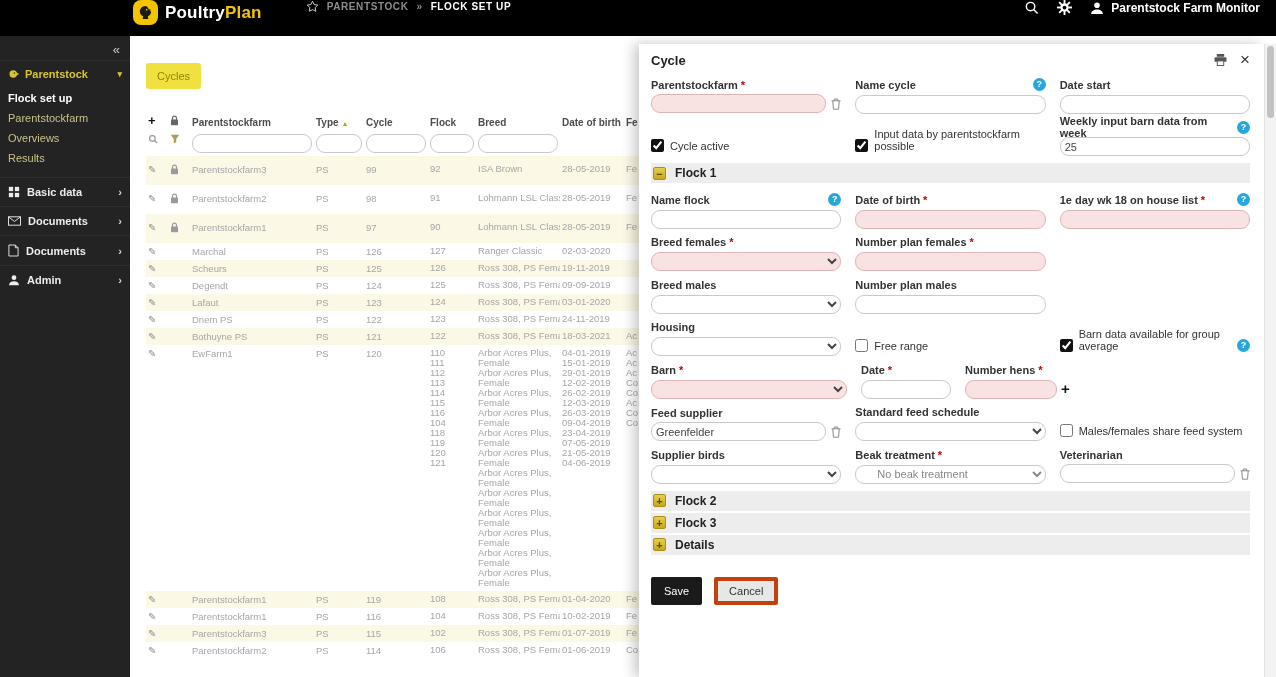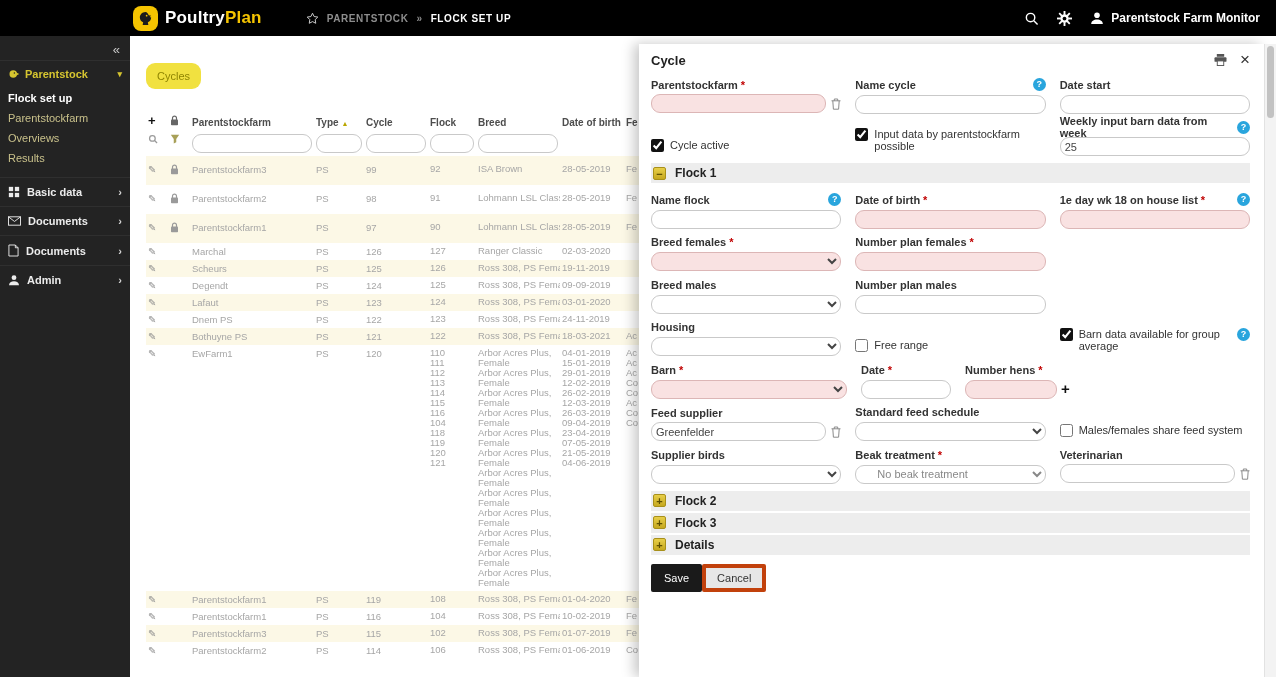--- a/index.html
+++ b/index.html
@@ -1,20 +1,20 @@
 <!DOCTYPE html>
 <html><head>
 <meta charset="utf-8">
 <style>
   *{margin:0;padding:0;box-sizing:border-box}
   html,body{width:1276px;height:677px;overflow:hidden;background:#fff;font-family:"Liberation Sans",sans-serif}
   [data-interactable="true"]{cursor:pointer}
 
   
-  .topbar{position:absolute;left:0;top:0;width:1276px;height:36px;background:#000;display:flex;align-items:center;color:#fff;z-index:30}
+  .topbar{position:absolute;left:0;top:0;width:1276px;height:36px;background:#000;display:flex;align-items:flex-start;color:#fff;z-index:30}
   .logo{display:flex;align-items:center;gap:7px;margin-left:133px}
   .logo-mark{width:25px;height:25px;background:#f5c400;border-radius:8px;display:flex;align-items:center;justify-content:center}
   .logo-text{font-size:17px;font-weight:bold;letter-spacing:.2px;color:#fff}
   .logo-text .plan{color:#f5c400}
   .breadcrumb{display:flex;align-items:center;gap:8px;margin-left:44px;font-size:10px;font-weight:bold;letter-spacing:.6px;color:#8d8d8d}
   .breadcrumb .current{color:#fff}
   .tb-right{margin-left:auto;display:flex;align-items:center;gap:18px;margin-right:16px;font-size:12px;font-weight:bold}
   .tb-right .usr{display:flex;align-items:center;gap:7px}
 
   
@@ -23,21 +23,21 @@
   .ps-item{display:flex;align-items:center;gap:5px;padding:7px 8px;color:#d6c530;font-weight:bold;font-size:11px;border-top:1px solid #2f2f2f}
   .ps-item .chev{margin-left:auto;font-size:9px}
   .subnav{padding:1px 0 9px}
   .subnav .sub{padding:4px 8px;font-size:11px;color:#c9c18b}
   .subnav .sub.active{color:#fff;font-weight:bold}
   .nav-item{display:flex;align-items:center;gap:7px;padding:8px 8px;font-size:11px;font-weight:bold;color:#ececec;border-top:1px solid #2f2f2f}
   .nav-item .chev{margin-left:auto;font-size:11px;color:#d5d5d5}
 
   
   .main{position:absolute;left:130px;top:36px;right:0;bottom:0;background:#fff;padding:27px 0 0 16px;overflow:hidden}
-  .cycles-tab{display:inline-block;background:#f1e140;color:#8f8500;font-size:11px;padding:7px 11px;border-radius:9px}
+  .cycles-tab{display:inline-block;background:#f1e140;color:#8f8500;font-size:11px;padding:7px 11px;border-radius:3px}
   .grid{margin-top:21px;border-collapse:collapse;table-layout:fixed;width:498px}
   .grid th{font-size:10px;color:#4d4d4d;text-align:left;font-weight:bold;padding:3px 2px;white-space:nowrap;vertical-align:bottom}
   .th-add{font-size:13px;color:#111;font-weight:bold}
   .sort{color:#baa600;font-size:7px}
   .filter td{padding:3px 2px 7px;vertical-align:middle}
   .filter input{width:94%;height:15px;border:1px solid #c6c6c6;border-radius:2px;font-size:9px;padding:0 3px}
   .grid td{font-size:9.5px;color:#a6a6a6;padding:3px 2px;vertical-align:top;white-space:nowrap;overflow:hidden}
   .grid td div{line-height:10px}
   tr.stripe{background:#fcf8e6}
   tr.tall td{padding-top:8px;padding-bottom:8px}
@@ -58,31 +58,31 @@
   .lbl{display:flex}
   .req{color:#c00000;margin-left:3px}
   .help{width:13px;height:13px;border-radius:50%;background:#29a5dd;color:#fff;font-size:9px;font-weight:bold;text-align:center;line-height:13px;flex:0 0 auto}
   input[type=text],select{width:100%;height:19px;border:1px solid #c9c9c9;border-radius:9px;font-size:11px;padding:0 4px;background:#fff;color:#444;font-family:inherit}
   select{padding:0 17px}
   .sel-gray{color:#888}
   .pink{background:#f9e2e2 !important;border-color:#dcb6b6 !important}
   .iwrap{display:flex;align-items:center;gap:5px}
   .iwrap input{flex:1}
   .trash{flex:0 0 auto;display:flex}
-  .cb{display:flex;align-items:flex-start;gap:6px;font-size:11px;color:#333;margin-bottom:4px}
+  .cb{display:flex;align-items:flex-end;gap:6px;font-size:11px;color:#333;margin-bottom:4px}
   .cb input{width:13px;height:13px;accent-color:#111;margin:0}
   .cb .help{margin-left:auto}
   .secbar{display:flex;align-items:center;gap:9px;background:#ededed;height:20px;margin:4px 0 10px;padding-left:2px}
   .secbar.collapsed{margin:0 0 2px}
   .secicon{width:13px;height:13px;background:linear-gradient(#e8cf49,#c6a81f);color:#5d4f00;font-size:11px;font-weight:bold;text-align:center;line-height:12px;border:1px solid #a8901a;border-radius:2px}
   .sectitle{font-size:12px;font-weight:bold;color:#222}
   .half{width:90px;margin-right:14px}
   .half2{width:92px;margin-right:4px}
   .addbtn{font-size:15px;font-weight:bold;color:#111;align-self:flex-end;margin-bottom:2px}
-  .btnrow{display:flex;gap:0;margin-top:9px}
+  .btnrow{display:flex;gap:12px;margin-top:22px}
   .btn-save{background:#1a1a1a;color:#fff;font-size:11px;padding:5px 13px;border:none;border-radius:2px;font-family:inherit}
   .btn-cancel{background:#e7e7e7;color:#333;font-size:11px;padding:4px 11px;border:4px solid #c2410c;border-radius:2px;font-family:inherit}
 
   
   .scrollbar{position:absolute;right:0;top:44px;width:12px;bottom:0;background:#f3f3f3;border-left:1px solid #e2e2e2;z-index:50}
   .scroll-thumb{position:absolute;left:2px;right:2px;top:2px;height:72px;background:#c2c2c2;border-radius:4px}
 </style>
 </head>
 <body>
 

